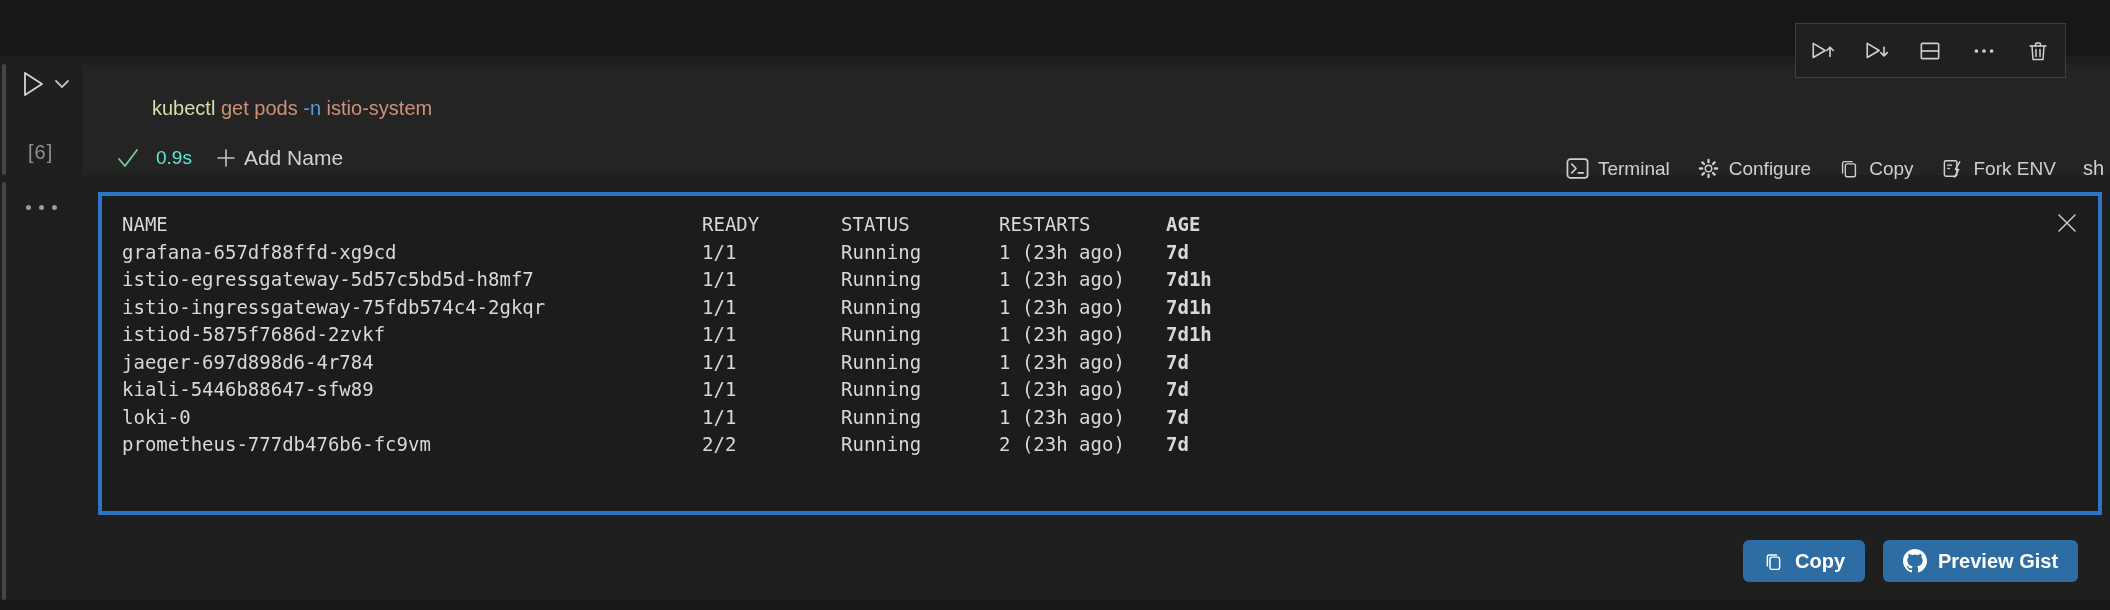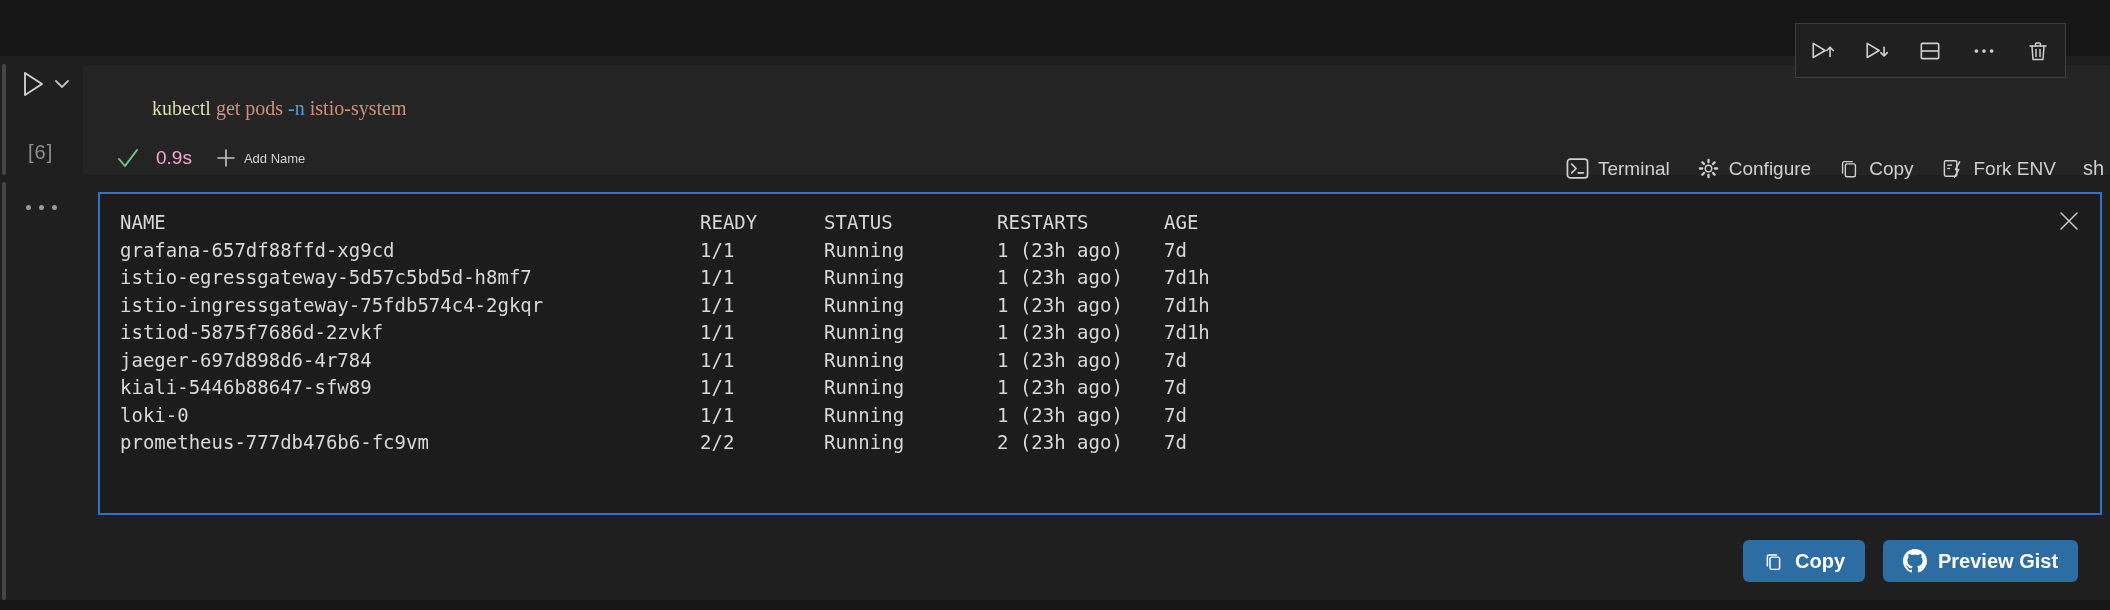--- a/index.html
+++ b/index.html
@@ -12,41 +12,41 @@
   .focus-bar{position:absolute;left:2px;width:4px;border-radius:2px;background:#464646;}
   .focus-bar.b1{top:64px;height:111px;}
   .focus-bar.b2{top:182px;height:418px;}
 
   .gutter-run{position:absolute;left:20px;top:70px;display:flex;align-items:center;gap:9px;cursor:pointer;}
   .exec-count{position:absolute;left:28px;top:141px;font-size:20px;color:#8f8f8f;letter-spacing:1px;}
   .more-dots{position:absolute;left:26px;top:205px;display:flex;gap:8px;cursor:pointer;}
   .more-dots i{width:5px;height:5px;border-radius:50%;background:#9a9a9a;}
 
   .cell{position:absolute;left:83px;top:65px;width:2027px;height:110px;background:#242424;}
-  .code-line{position:absolute;left:69px;top:31px;font-family:Liberation Serif, serif;
+  .code-line{position:absolute;left:69px;top:31px;font-family:Liberation Sans, sans-serif;
              font-size:20px;line-height:24px;white-space:pre;}
   .cell-status{position:absolute;left:0;right:0;top:76px;height:34px;display:flex;align-items:center;}
   .cs-left{display:flex;align-items:center;gap:16px;margin-left:33px;}
-  .cs-left .dur{font-size:19px;color:#f9a8d4;}
-  .addname{display:flex;align-items:center;gap:8px;font-size:13px;color:#d0d0d0;margin-left:8px;cursor:pointer;}
+  .cs-left .dur{font-size:19px;color:#5eead4;}
+  .addname{display:flex;align-items:center;gap:8px;font-size:21px;color:#d0d0d0;margin-left:8px;cursor:pointer;}
   .cs-right{margin-left:auto;display:flex;align-items:center;gap:27px;margin-right:6px;margin-top:21px;}
   .action{display:flex;align-items:center;gap:9px;font-size:19px;color:#cfcfcf;cursor:pointer;white-space:nowrap;}
   .lang{font-size:20px;color:#cfcfcf;cursor:pointer;}
 
   .cell-toolbar{position:absolute;left:1795px;top:23px;width:271px;height:55px;background:#202020;
                 border:1px solid #3f3f3f;display:flex;align-items:center;justify-content:space-around;box-sizing:border-box;}
   .tb-icon{display:flex;align-items:center;justify-content:center;width:34px;height:34px;cursor:pointer;}
 
   .output-box{position:absolute;left:98px;top:192px;width:2004px;height:323px;box-sizing:border-box;
-              border:2px solid #a21caf;background:#1c1c1c;}
+              border:4px solid #a21caf;background:#1c1c1c;}
   .otable{position:absolute;left:20px;top:17px;font-family:"DejaVu Sans Mono","Liberation Mono",monospace;
           font-size:19px;color:#d8d8d8;}
   .trow{position:relative;height:27.5px;}
   .tcell{position:absolute;top:0;white-space:pre;}
-  .c0{left:0;} .c1{left:580px;text-align:center;} .c2{left:704px;} .c3{left:841px;margin-left:36px;} .c4{left:1044px;}
+  .c0{left:0;} .c1{left:580px;text-align:center;} .c2{left:719px;} .c3{left:841px;margin-left:36px;} .c4{left:1044px;font-weight:bold;}
   .close-x{position:absolute;right:18px;top:14px;width:26px;height:26px;display:flex;align-items:center;
            justify-content:center;cursor:pointer;}
 
   .footer-btns{position:absolute;top:540px;left:1743px;display:flex;gap:18px;}
   .btn{display:flex;align-items:center;gap:11px;height:42px;padding:0 20px;border-radius:6px;
        background:#2e6da4;color:#ffffff;font-size:20px;font-weight:600;cursor:pointer;white-space:nowrap;}
   svg{display:block;}
 </style>
 </head>
 <body>

